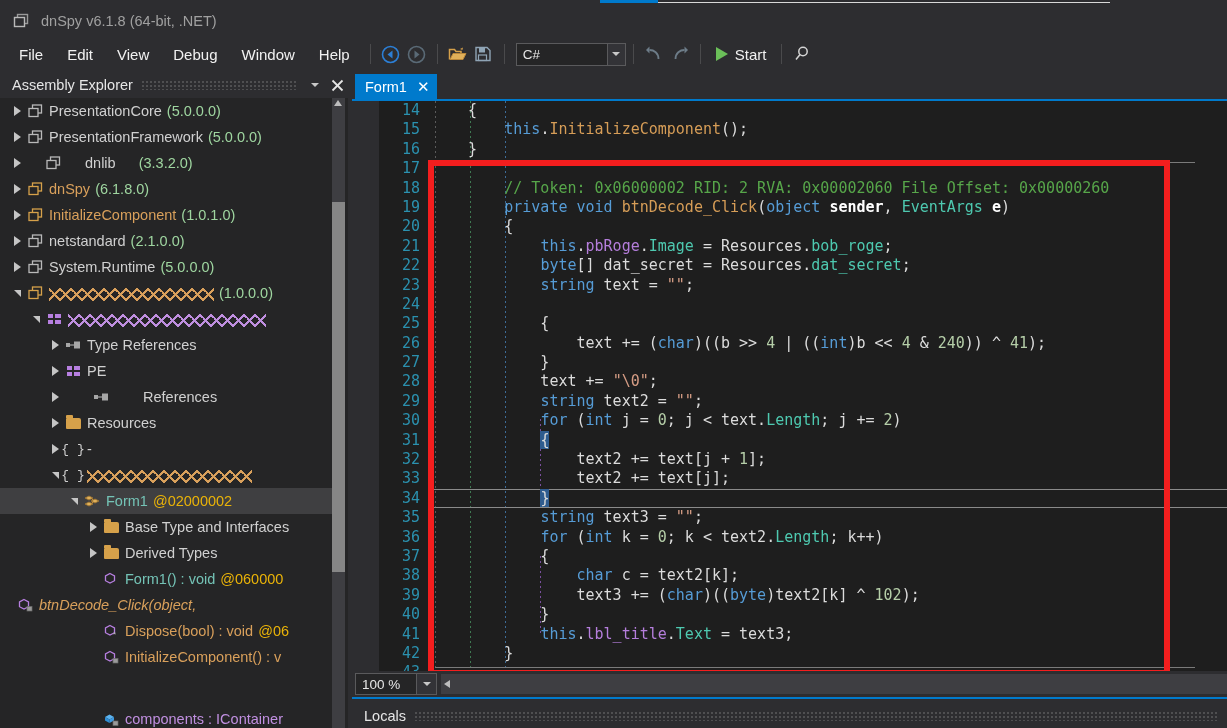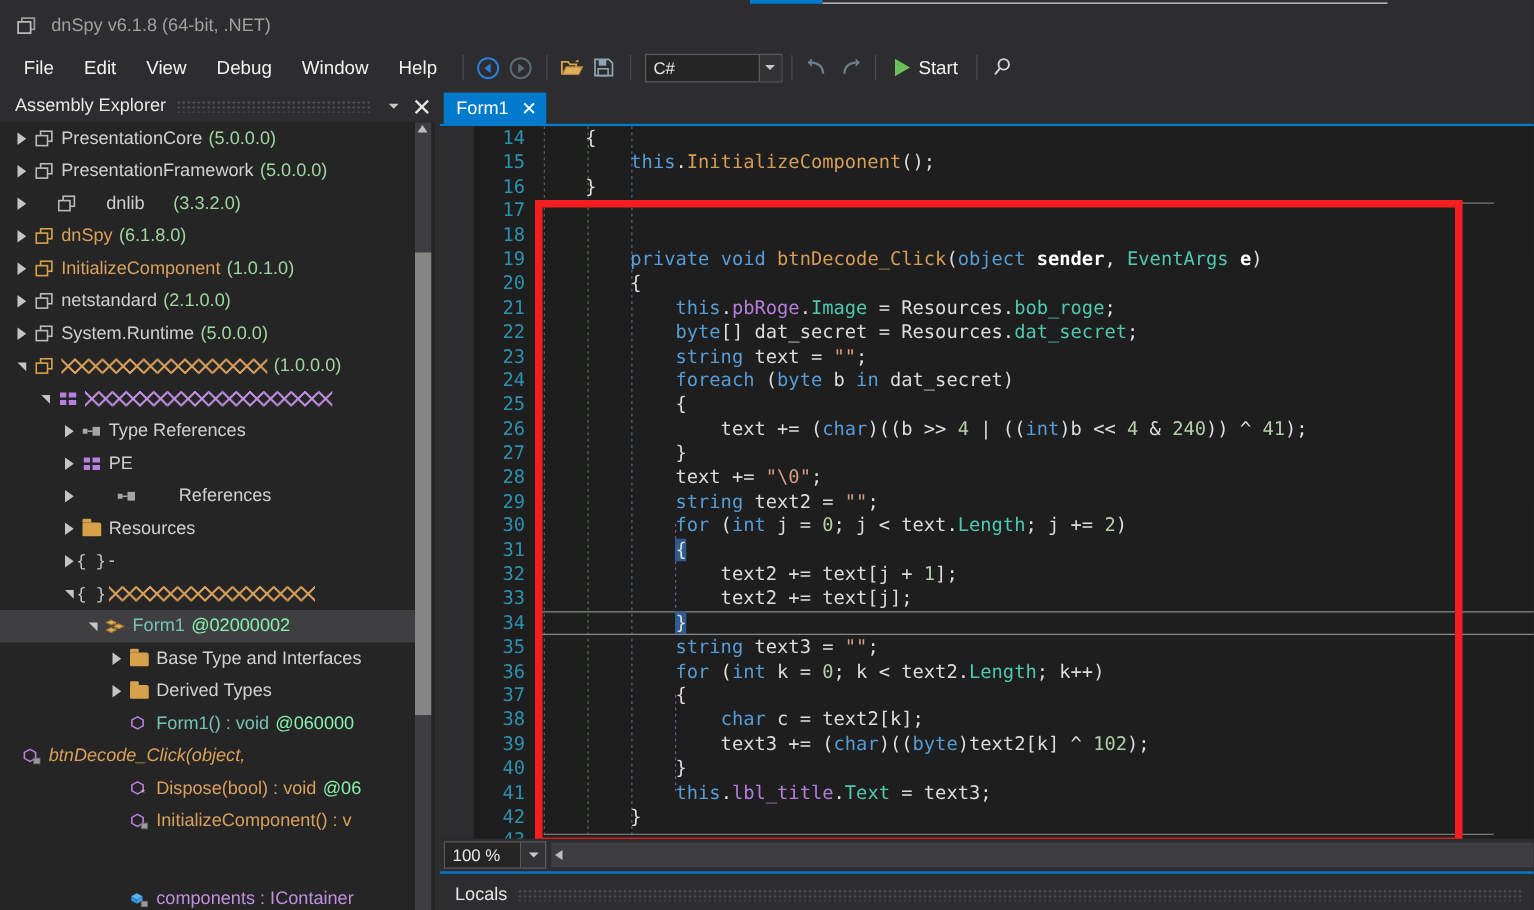--- a/index.html
+++ b/index.html
@@ -49,21 +49,21 @@
 
   .tree { position:absolute; left:0; top:26px; width:332px; height:630px; overflow:hidden; background:#252526; }
   .trow { height:26px; display:flex; align-items:center; white-space:nowrap; cursor:default; font-size:14.5px; }
   .trow.sel { background:#3f3f41; }
   .twist { width:15px; height:26px; display:flex; align-items:center; justify-content:center; flex:none; }
   .tri-r { width:0;height:0;border-top:5px solid transparent;border-bottom:5px solid transparent;border-left:7px solid #c5c5c5; }
   .tri-d { width:0;height:0;border-left:7px solid transparent;border-top:7px solid #c5c5c5; }
   .ticon { width:20px; height:26px; display:flex; align-items:center; justify-content:center; flex:none; margin-right:4px; position:relative; }
   .tlabel { color:#e0e0e0; }
   .tver  { color:#9fd6a0; }
-  .tat   { color:#86efac; }
+  .tat   { color:#eab308; }
   .c-orange { color:#d9a05b; }
   .c-teal   { color:#74c3b6; }
   .c-purple { color:#c08fe0; }
   .c-grey   { color:#d0d0d0; }
 
   
   .zig { display:inline-block; height:14px; position:relative; vertical-align:middle; overflow:hidden; }
   .zig::before{
     content:""; position:absolute; inset:0;
     background-image:
@@ -575,27 +575,27 @@
       <div class="guide g2"></div>
       <div class="guide g3"></div>
       <div class="guide g4"></div>
       <div class="guide g5"></div>
       <div class="code-wrap" id="code">
           <div class="cline"><span class="lnum">14</span><span class="ctext"><span class="id">    {</span></span></div>
           <div class="cline"><span class="lnum">15</span><span class="ctext"><span class="id">        </span><span class="k">this</span><span class="id">.</span><span class="mth">InitializeComponent</span><span class="id">();</span></span></div>
           <div class="cline"><span class="lnum">16</span><span class="ctext"><span class="id">    }</span></span></div>
           <div class="cline"><span class="lnum">17</span><span class="ctext"><span class="id"></span></span></div>
           <div class="sep-line" style="top: 61.2px;"></div>
-          <div class="cline"><span class="lnum">18</span><span class="ctext"><span class="id">        </span></span></div>
+          <div class="cline"><span class="lnum">18</span><span class="ctext"><span class="id">        </span><span class="cm">// Token: 0x06000002 RID: 2 RVA: 0x00002060 File Offset: 0x00000260</span></span></div>
           <div class="cline"><span class="lnum">19</span><span class="ctext"><span class="id">        </span><span class="k">private</span><span class="id"> </span><span class="k">void</span><span class="id"> </span><span class="mth">btnDecode_Click</span><span class="id">(</span><span class="k">object</span><span class="id"> </span><span class="prm">sender</span><span class="id">, </span><span class="ty">EventArgs</span><span class="id"> </span><span class="prm">e</span><span class="id">)</span></span></div>
           <div class="cline"><span class="lnum">20</span><span class="ctext"><span class="id">        {</span></span></div>
           <div class="cline"><span class="lnum">21</span><span class="ctext"><span class="id">            </span><span class="k">this</span><span class="id">.</span><span class="fld">pbRoge</span><span class="id">.</span><span class="ty">Image</span><span class="id"> = </span><span class="id">Resources</span><span class="id">.</span><span class="ty">bob_roge</span><span class="id">;</span></span></div>
           <div class="cline"><span class="lnum">22</span><span class="ctext"><span class="id">            </span><span class="k">byte</span><span class="id">[] dat_secret = Resources.</span><span class="ty">dat_secret</span><span class="id">;</span></span></div>
           <div class="cline"><span class="lnum">23</span><span class="ctext"><span class="id">            </span><span class="k">string</span><span class="id"> text = </span><span class="str">""</span><span class="id">;</span></span></div>
-          <div class="cline"><span class="lnum">24</span><span class="ctext"><span class="id">            </span><span class="k">foreach</span><span class="id"> (</span><span class="k">byte</span><span class="id"> b </span><span class="k">in</span><span class="id"> dat_secret)</span></span></div>
+          <div class="cline"><span class="lnum">24</span></div>
           <div class="cline"><span class="lnum">25</span><span class="ctext"><span class="id">            {</span></span></div>
           <div class="cline"><span class="lnum">26</span><span class="ctext"><span class="id">                text += (</span><span class="k">char</span><span class="id">)((b &gt;&gt; </span><span class="num">4</span><span class="id"> | ((</span><span class="k">int</span><span class="id">)b &lt;&lt; </span><span class="num">4</span><span class="id"> &amp; </span><span class="num">240</span><span class="id">)) ^ </span><span class="num">41</span><span class="id">);</span></span></div>
           <div class="cline"><span class="lnum">27</span><span class="ctext"><span class="id">            }</span></span></div>
           <div class="cline"><span class="lnum">28</span><span class="ctext"><span class="id">            text += </span><span class="str">"\0"</span><span class="id">;</span></span></div>
           <div class="cline"><span class="lnum">29</span><span class="ctext"><span class="id">            </span><span class="k">string</span><span class="id"> text2 = </span><span class="str">""</span><span class="id">;</span></span></div>
           <div class="cline"><span class="lnum">30</span><span class="ctext"><span class="id">            </span><span class="k">for</span><span class="id"> (</span><span class="k">int</span><span class="id"> j = </span><span class="num">0</span><span class="id">; j &lt; text.</span><span class="ty">Length</span><span class="id">; j += </span><span class="num">2</span><span class="id">)</span></span></div>
           <div class="cline"><span class="lnum">31</span><span class="ctext"><span class="id">            </span><span class="brmatch">{</span></span></div>
           <div class="cline"><span class="lnum">32</span><span class="ctext"><span class="id">                text2 += text[j + </span><span class="num">1</span><span class="id">];</span></span></div>
           <div class="cline"><span class="lnum">33</span><span class="ctext"><span class="id">                text2 += text[j];</span></span></div>
           <div class="cline cursorline"><span class="lnum">34</span><span class="ctext"><span class="id">            </span><span class="brmatch">}</span></span></div>

